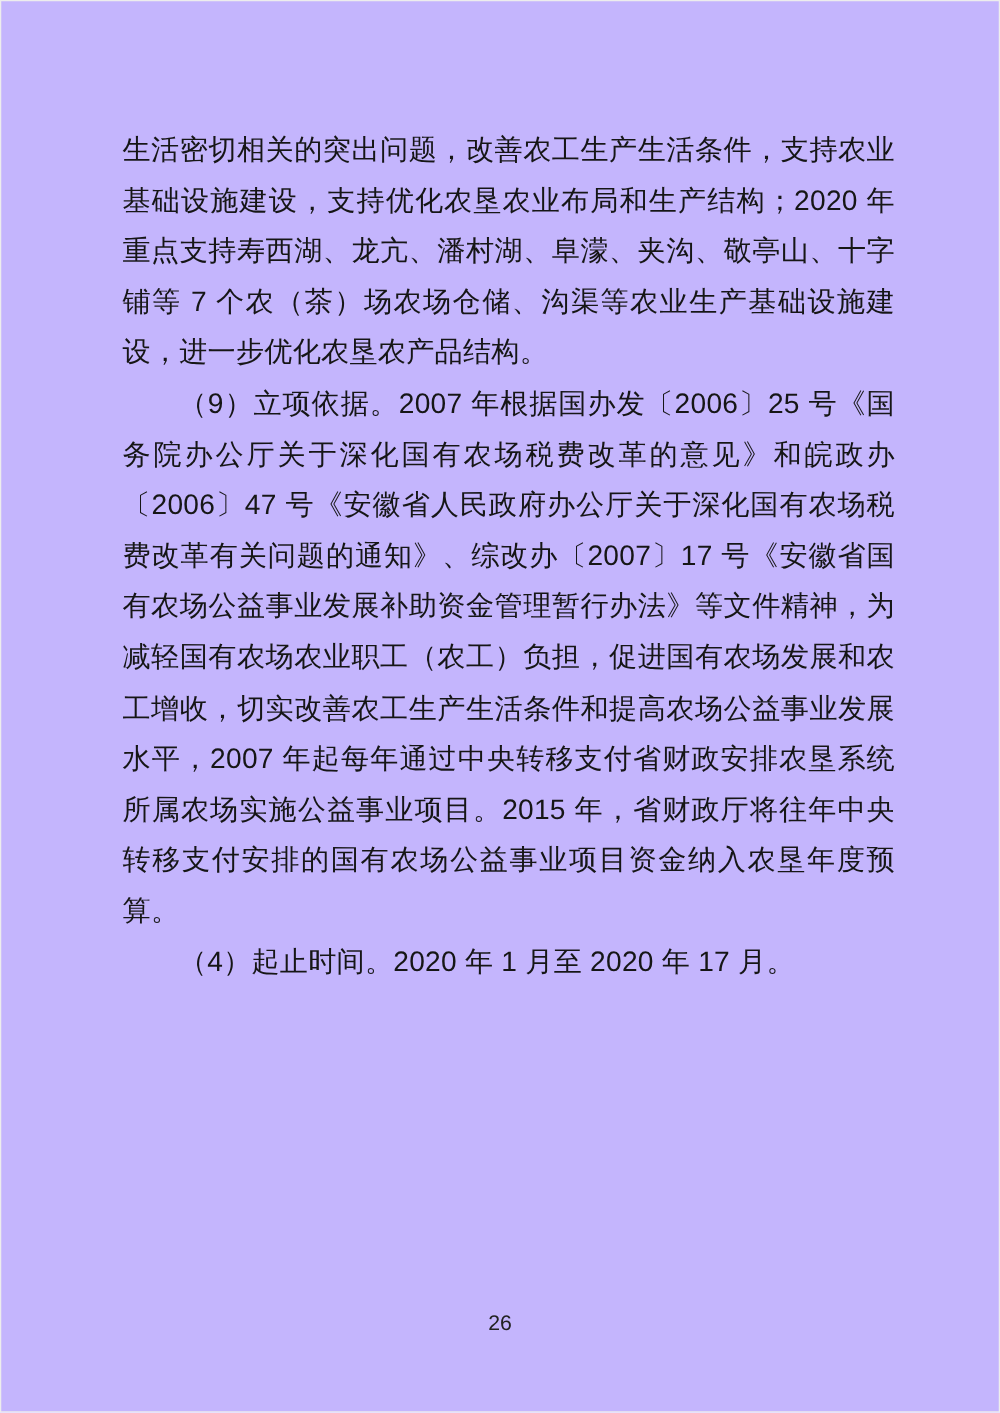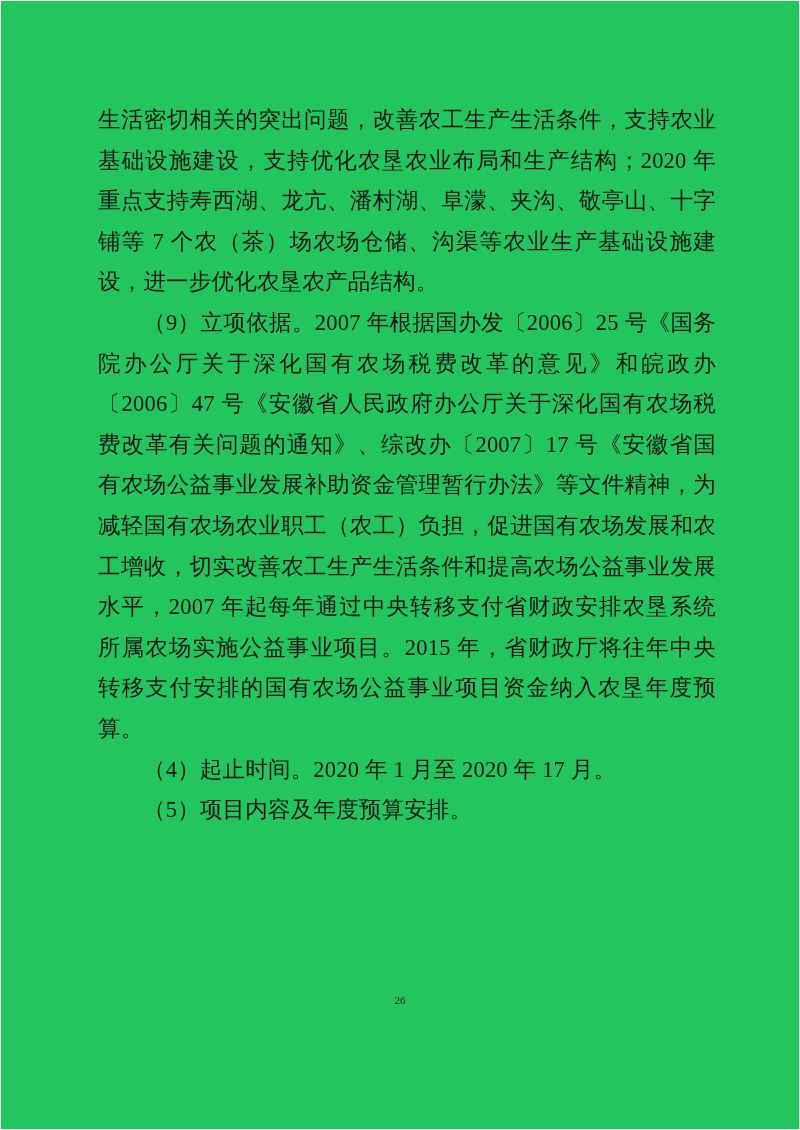--- a/index.html
+++ b/index.html
@@ -4,24 +4,24 @@
 <style>
   html, body {
     margin: 0;
     padding: 0;
     background: #ffffff;
   }
   .page {
     position: relative;
     width: 800px;
     height: 1130px;
-    background: #22c55e;
+    background: #c4b5fd;
     box-sizing: border-box;
     border: 1px solid #ededed;
-    font-family: Liberation Serif, serif;
+    font-family: Liberation Sans, sans-serif;
     color: #161616;
     overflow: hidden;
   }
   .content {
     position: absolute;
     left: 97px;
     top: 99px;
     width: 618px;
     font-size: 22.5px;
     line-height: 40.6px;
@@ -32,32 +32,31 @@
   .content p {
     margin: 0;
     padding: 0;
   }
   .content p.indent {
     text-indent: 2em;
   }
   .page-number {
     position: absolute;
     left: 0;
-    top: 989px;
+    top: 1048px;
     width: 100%;
     text-align: center;
-    font-size: 11px;
+    font-size: 17px;
     line-height: 20px;
     color: #222222;
   }
 </style>
 </head>
 <body>
 
 <div class="page">
   <div class="content">
     <p>生活密切相关的突出问题，改善农工生产生活条件，支持农业基础设施建设，支持优化农垦农业布局和生产结构；2020 年重点支持寿西湖、龙亢、潘村湖、阜濛、夹沟、敬亭山、十字铺等 7 个农（茶）场农场仓储、沟渠等农业生产基础设施建设，进一步优化农垦农产品结构。</p>
     <p class="indent">（9）立项依据。2007 年根据国办发〔2006〕25 号《国务院办公厅关于深化国有农场税费改革的意见》和皖政办〔2006〕47 号《安徽省人民政府办公厅关于深化国有农场税费改革有关问题的通知》、综改办〔2007〕17 号《安徽省国有农场公益事业发展补助资金管理暂行办法》等文件精神，为减轻国有农场农业职工（农工）负担，促进国有农场发展和农工增收，切实改善农工生产生活条件和提高农场公益事业发展水平，2007 年起每年通过中央转移支付省财政安排农垦系统所属农场实施公益事业项目。2015 年，省财政厅将往年中央转移支付安排的国有农场公益事业项目资金纳入农垦年度预算。</p>
     <p class="indent">（4）起止时间。2020 年 1 月至 2020 年 17 月。</p>
-    <p class="indent">（5）项目内容及年度预算安排。</p>
   </div>
   <div class="page-number">26</div>
 </div>
 
 </body></html>

